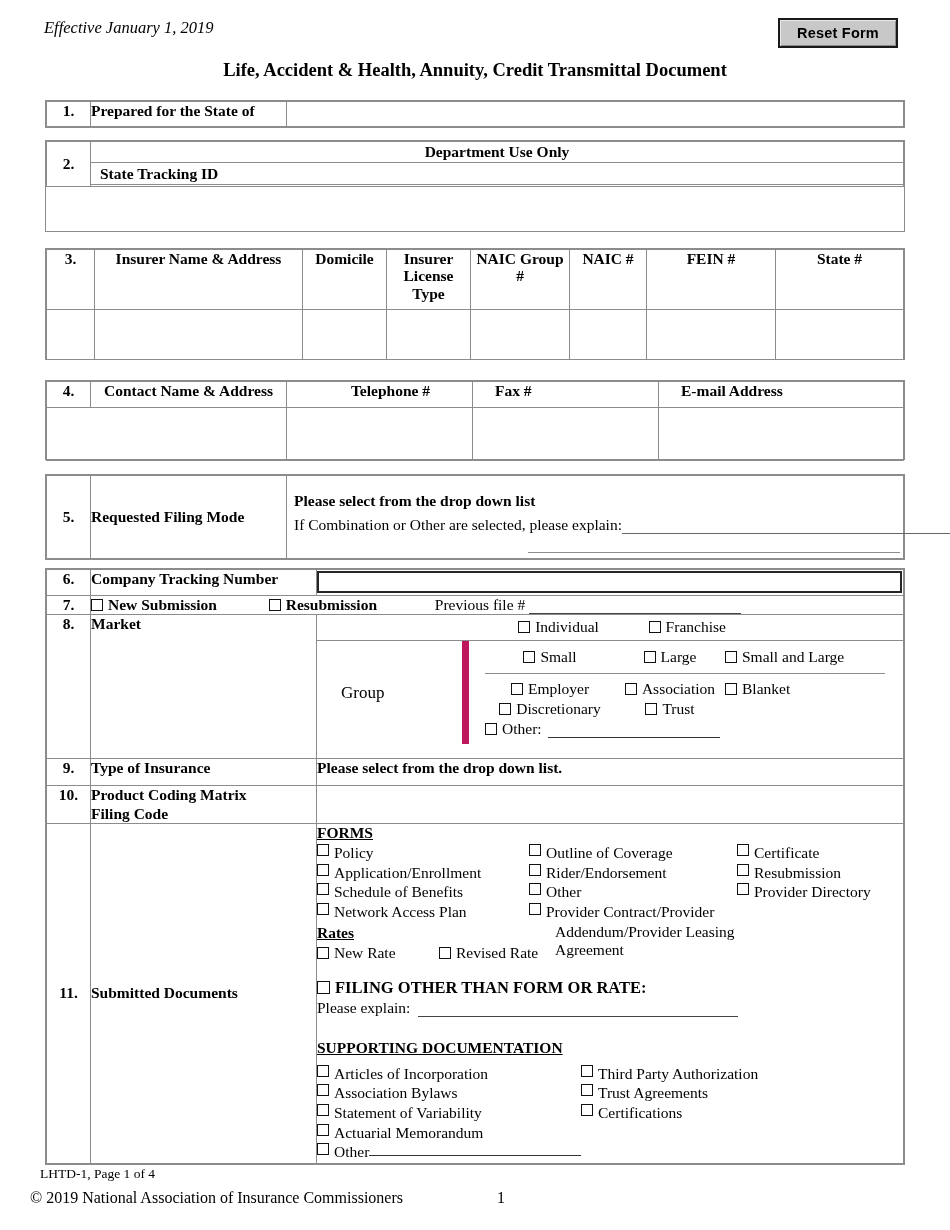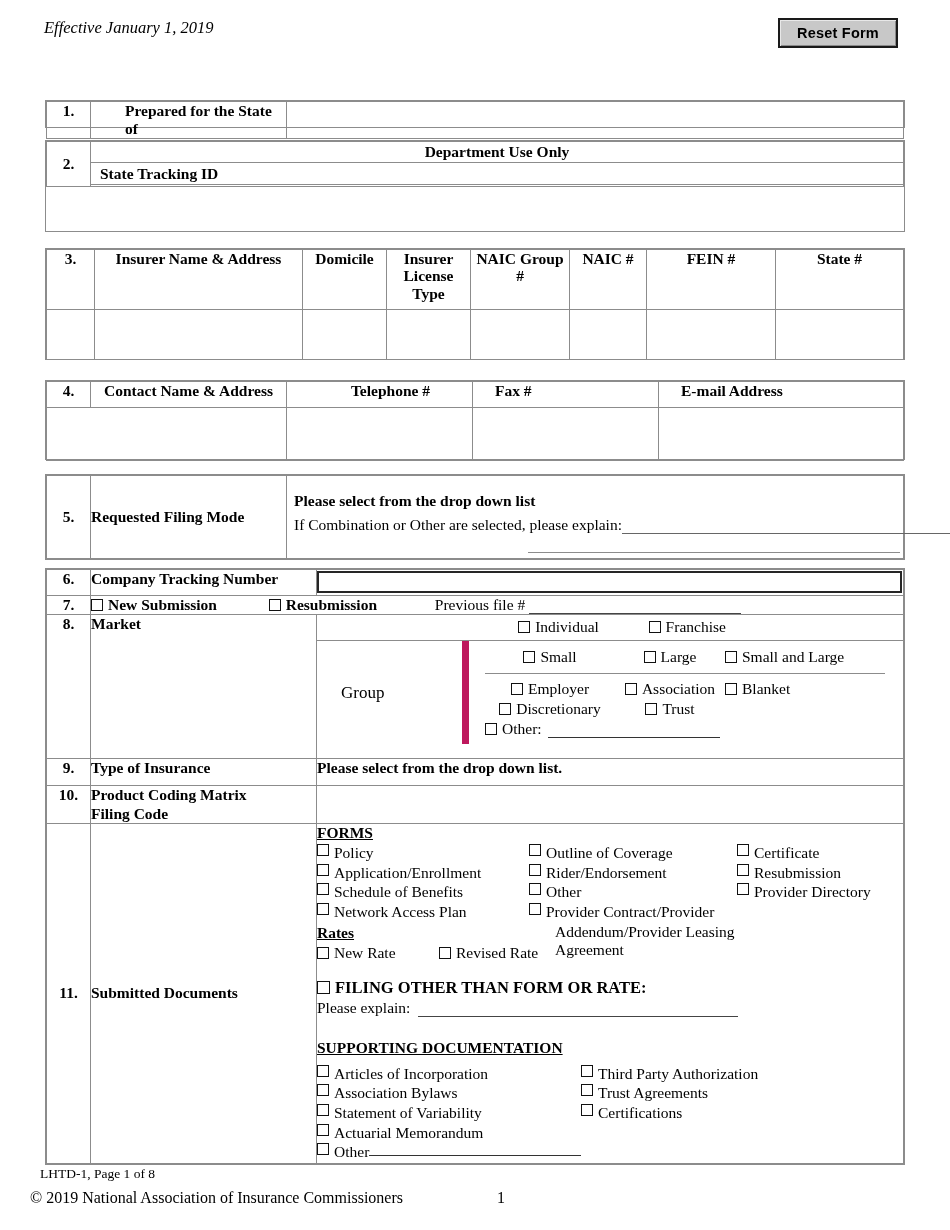--- a/index.html
+++ b/index.html
@@ -57,21 +57,21 @@
   }
   .hdrcell {
     font-weight: bold; font-size: 15.5px; text-align: center;
     vertical-align: middle; line-height: 1.12; padding: 2px 2px;
   }
   .plain { font-size: 15.5px; }
 
   
   #sec1 { left: 45px; top: 100px; width: 860px; height: 28px; }
   #sec1 td.n { width: 44px; }
-  #sec1 td.l { width: 196px; padding-left: 34px; }
+  #sec1 td.l { width: 196px; }
 
   
   #sec2 { left: 45px; top: 140px; width: 860px; height: 92px; }
   #sec2 .t2 { height: 100%; }
   #sec2 td.n { width: 44px; vertical-align: middle; }
   .dept-hdr {
     font-weight: bold; font-size: 15.5px; text-align: center;
     border-bottom: 1px solid #8c8c8c; height: 21px; line-height: 20px;
   }
   .track-lbl {
@@ -214,20 +214,21 @@
 </style>
 </head>
 <body>
 
 <div class="page">
 
   <div class="hdr-row">
     <div class="eff-date">Effective January 1, 2019</div>
     <div class="reset-btn">Reset Form</div>
   </div>
+  <div class="doc-title">Life, Accident &amp; Health, Annuity, Credit Transmittal Document</div>
 
   <div class="blk" id="sec1">
     <table class="tbl" style="height:100%">
       <tbody>
           <tr>
         <td class="n numcell">1.</td>
         <td class="l lblcell">Prepared for the State of</td>
         <td class="plain"></td>
       </tr>
     </tbody>
@@ -516,17 +517,17 @@
             </div>
           </div>
 
         </td>
       </tr>
 
     </tbody>
       </table>
   </div>
 
-  <div class="foot-1">LHTD-1, Page 1 of 8</div>
+  <div class="foot-1">LHTD-1, Page 1 of 4</div>
   <div class="foot-2">© 2019 National Association of Insurance Commissioners</div>
   <div class="foot-pg">1</div>
 
 </div>
 
 </body></html>

